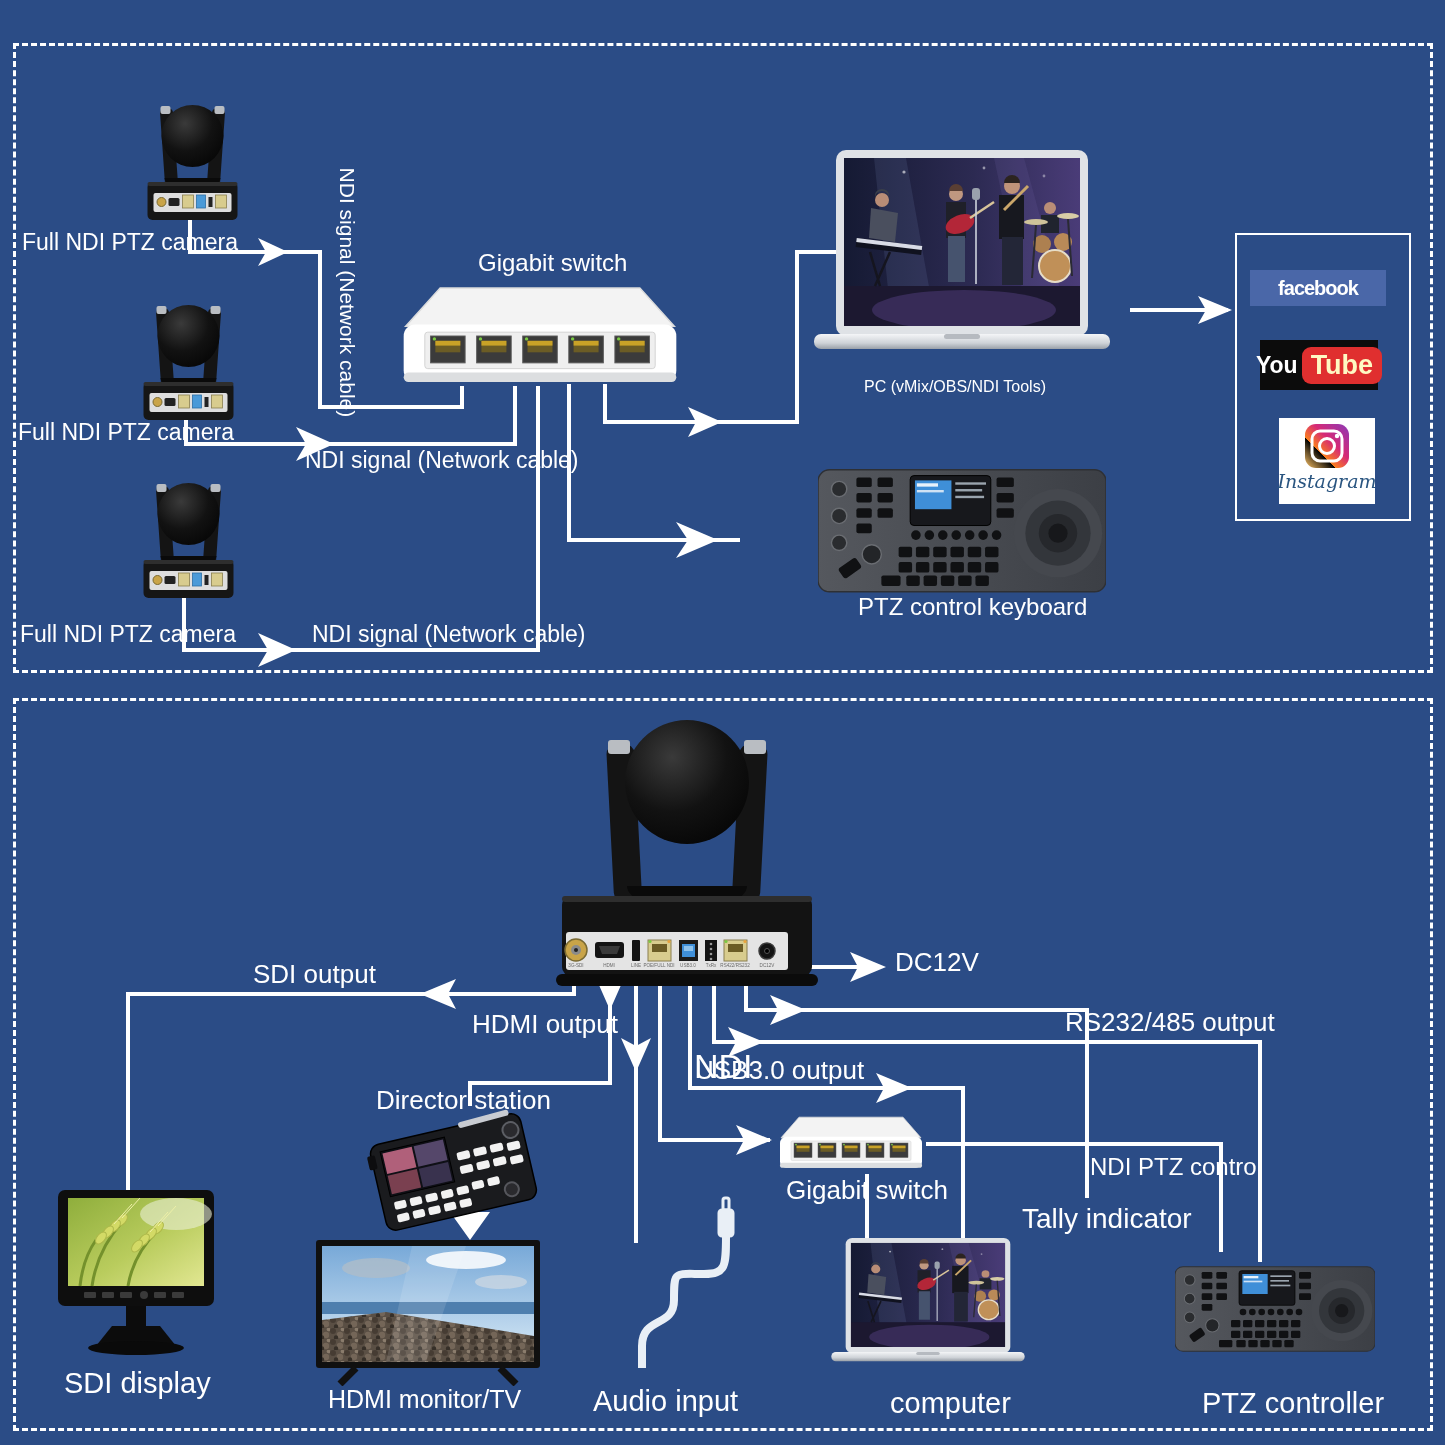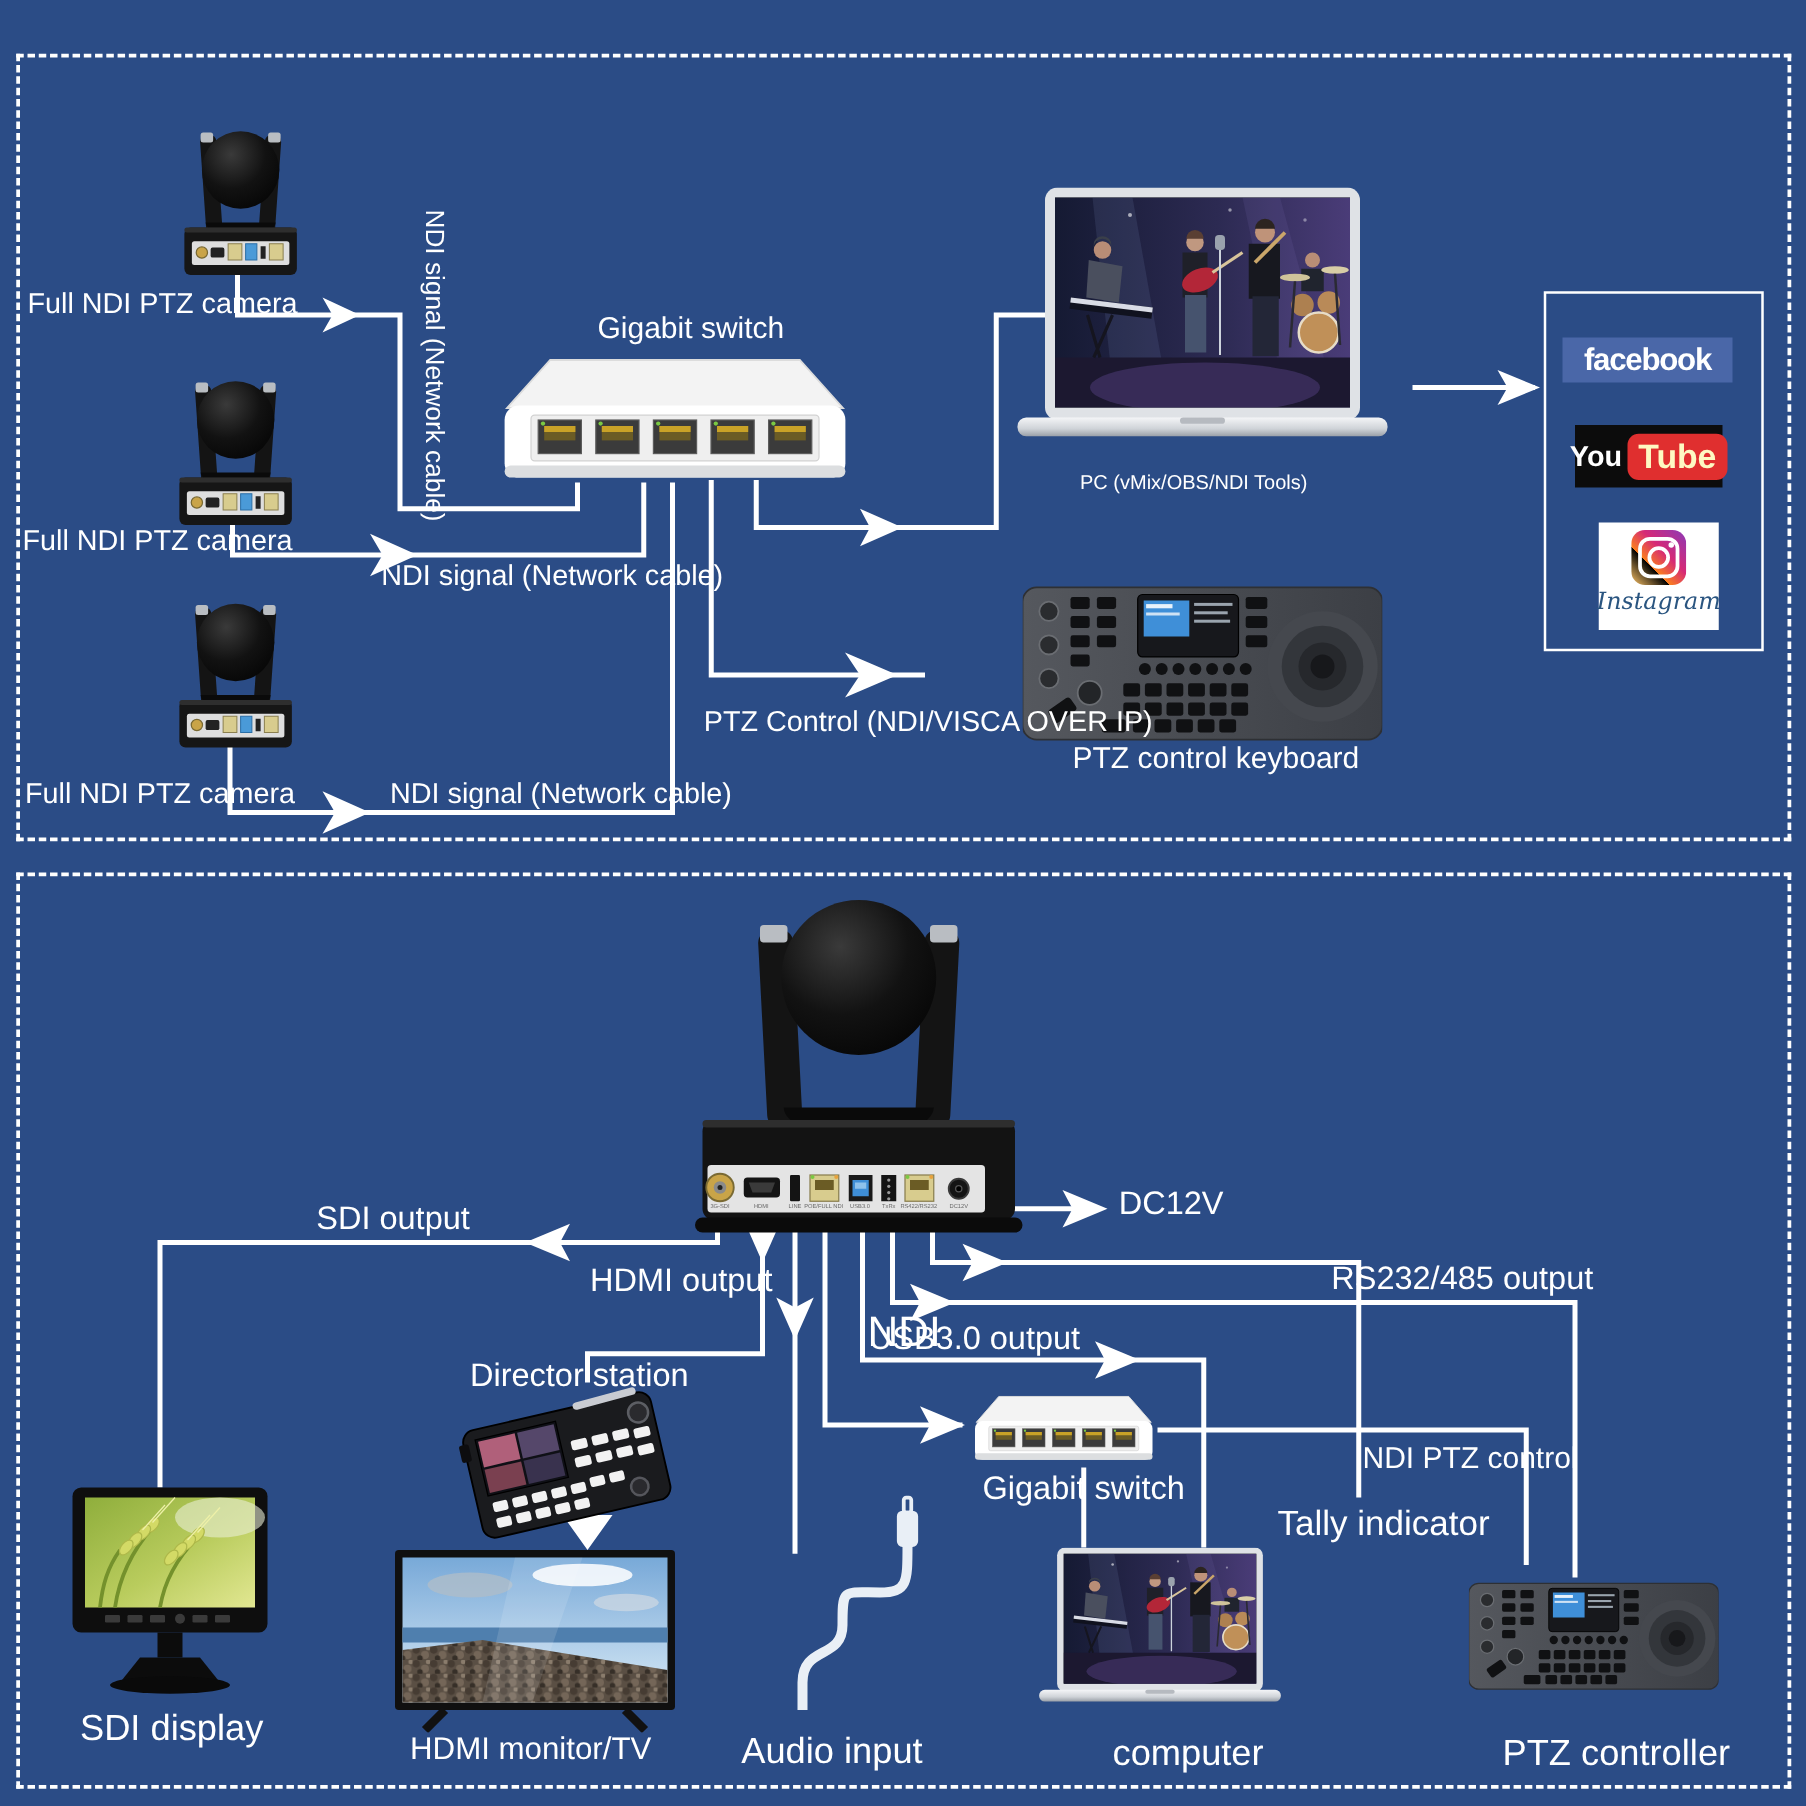--- a/index.html
+++ b/index.html
@@ -6,21 +6,21 @@
   .stage{position:relative;width:1445px;height:1445px;background:#2b4c86;overflow:hidden;
          font-family:"Liberation Sans",sans-serif;}
   .dashed-box{position:absolute;border:3px dashed #ffffff;}
   .lbl{position:absolute;color:#ffffff;white-space:nowrap;line-height:1.1;}
   .dev{position:absolute;}
   svg{display:block;}
   .wires{position:absolute;left:0;top:0;}
   
   .social-box{position:absolute;border:2px solid #ffffff;}
   .fb-tile{position:absolute;background:#4a67a8;display:flex;align-items:center;justify-content:center;}
-  .fb-txt{color:#fff;font-weight:bold;font-size:25px;letter-spacing:-1px;}
+  .fb-txt{color:#fff;font-weight:bold;font-size:20px;letter-spacing:-1px;}
   .yt-tile{position:absolute;background:#0c0c0c;display:flex;align-items:center;justify-content:center;gap:4px;}
   .yt-you{color:#fff;font-weight:bold;font-size:23px;}
   .yt-tube{color:#fef9c3;font-weight:bold;font-size:27px;background:#e02f2f;border-radius:9px;padding:3px 9px;}
   .ig-tile{position:absolute;background:#ffffff;display:flex;flex-direction:column;align-items:center;justify-content:flex-start;padding-top:6px;}
   .ig-txt{color:#2a5580;font-size:19px;font-style:italic;font-family:"DejaVu Serif",serif;margin-top:2px;}
 </style>
 </head>
 <body>
 
 <div class="stage">
@@ -485,21 +485,20 @@
   <div class="lbl" style="left:22px;top:230px;font-size:23px;">Full NDI PTZ camera</div>
   <div class="lbl" style="left:18px;top:420px;font-size:23px;">Full NDI PTZ camera</div>
   <div class="lbl" style="left:20px;top:622px;font-size:23px;">Full NDI PTZ camera</div>
 
   <div class="lbl" style="left:234px;top:269px;width:226px;font-size:21px;text-align:center;transform:rotate(90deg);">NDI signal (Network cable)</div>
   <div class="lbl" style="left:305px;top:448px;font-size:23px;">NDI signal (Network cable)</div>
   <div class="lbl" style="left:312px;top:622px;font-size:23px;">NDI signal (Network cable)</div>
 
   <div class="lbl" style="left:478px;top:250px;font-size:24px;">Gigabit switch</div>
   <div class="lbl" style="left:864px;top:378px;font-size:16px;text-align:center;">PC  (vMix/OBS/NDI Tools)</div>
-  <div class="lbl" style="left:563px;top:565px;font-size:23px;">PTZ Control (NDI/VISCA OVER IP)</div>
   <div class="lbl" style="left:858px;top:594px;font-size:24px;">PTZ control keyboard</div>
 
   <div class="lbl" style="left:253px;top:960px;font-size:26px;">SDI output</div>
   <div class="lbl" style="left:472px;top:1010px;font-size:26px;">HDMI output</div>
   <div class="lbl" style="left:895px;top:948px;font-size:26px;">DC12V</div>
   <div class="lbl" style="left:1065px;top:1008px;font-size:26px;">RS232/485 output</div>
   <div class="lbl" style="left:695px;top:1056px;font-size:26px;">USB3.0 output</div>
   <div class="lbl" style="left:694px;top:1048px;font-size:34px;">NDI</div>
   <div class="lbl" style="left:376px;top:1086px;font-size:26px;">Director station</div>
   <div class="lbl" style="left:786px;top:1176px;font-size:26px;">Gigabit switch</div>

